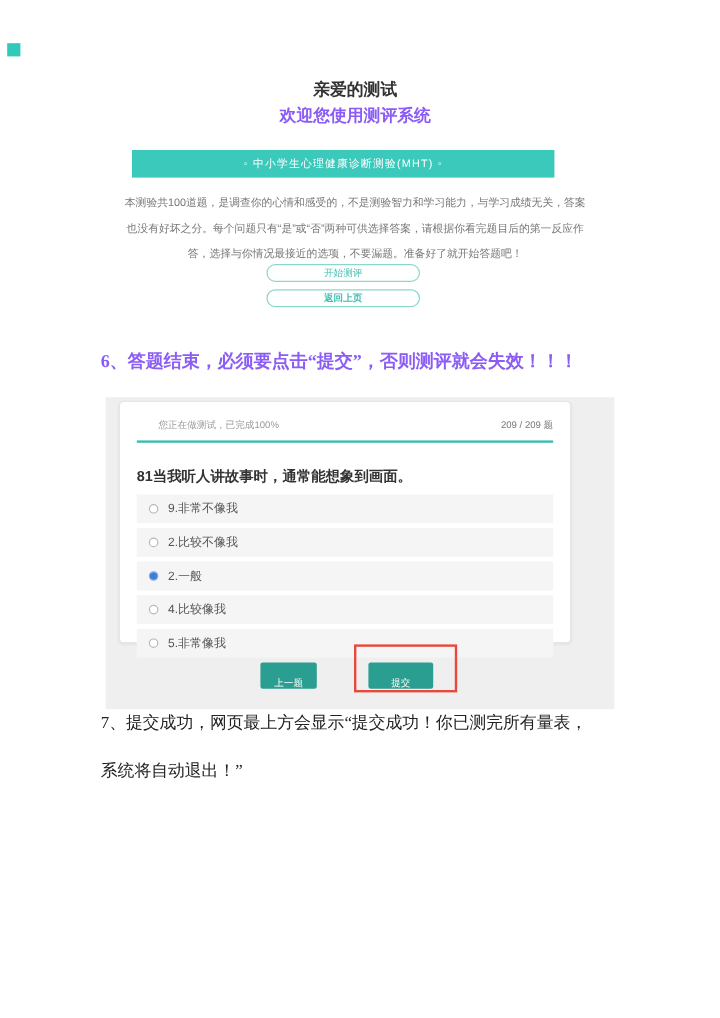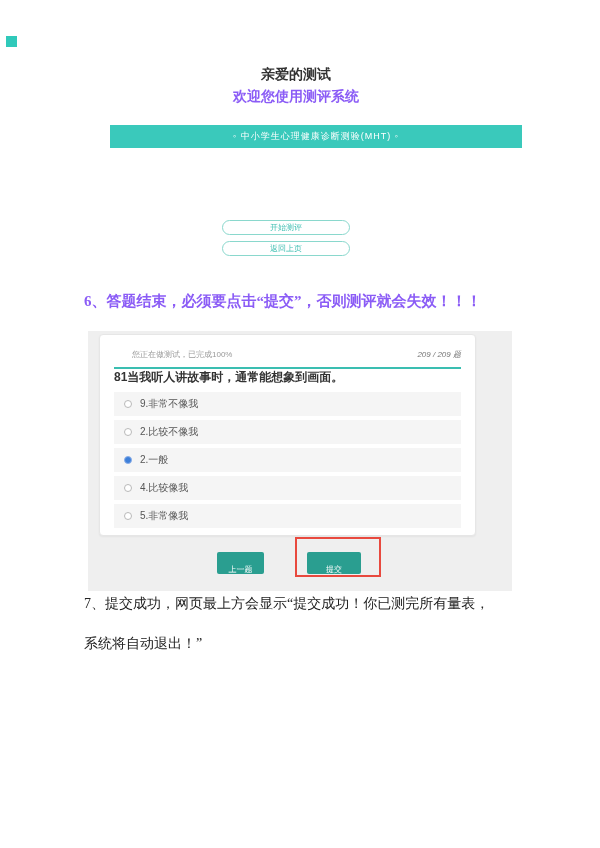--- a/index.html
+++ b/index.html
@@ -3,41 +3,41 @@
 <meta charset="utf-8">
 <style>
   html,body{margin:0;padding:0;background:#fff;}
   .page{position:relative;width:600px;height:848px;background:#ffffff;overflow:hidden;
         font-family:"Liberation Sans","DejaVu Sans",sans-serif;}
   .marker{position:absolute;left:6px;top:36px;width:11px;height:11px;background:#30c9ba;}
   .title{position:absolute;left:0;top:66px;width:592px;text-align:center;
          font-size:14px;font-weight:bold;color:#333;}
   .subtitle{position:absolute;left:0;top:88px;width:592px;text-align:center;
          font-size:14px;font-weight:bold;color:#8b5cf6;}
-  .banner{position:absolute;left:110px;top:125px;width:412px;height:23px;background:#3ac9bb;
+  .banner{position:absolute;left:110px;top:125px;width:352px;height:23px;background:#3ac9bb;
          color:#ffffff;font-size:9px;line-height:23px;text-align:center;letter-spacing:1px;}
   .desc{position:absolute;left:100px;top:159px;width:392px;font-size:9px;line-height:21px;
          color:#777;text-align:center;}
   .pill{position:absolute;left:222px;width:128px;height:15px;border:1px solid #8ad8cd;
          border-radius:8px;background:#fff;color:#3fbfb2;font-size:8px;line-height:13px;
          text-align:center;box-sizing:border-box;cursor:pointer;padding:0;display:block;}
   .pill-start{top:220px;}
-  .pill-back{top:241px;}
+  .pill-back{top:241px;font-weight:bold;}
   .step6{position:absolute;left:84px;top:292px;width:500px;
          font-family:"Liberation Serif","DejaVu Serif",serif;
          font-size:15px;font-weight:bold;color:#8b5cf6;}
   .shot{position:absolute;left:88px;top:331px;width:424px;height:260px;background:#efefef;}
   .card{position:absolute;left:11px;top:3px;width:377px;height:202px;background:#fff;
         border:1px solid #e6e6e6;border-radius:4px;box-sizing:border-box;
         box-shadow:0 1px 2px rgba(0,0,0,0.05);}
   .card-inner{padding:14px 14px 0 14px;}
   .status-row{display:flex;justify-content:space-between;font-size:8px;color:#999;margin-left:18px;}
-  .status-right{color:#777;font-style:italic;}
+  .status-right{color:#777;}
   .progress-line{height:2px;background:#3abeb1;margin-top:7px;}
-  .question{margin-top:0;font-size:12px;font-weight:bold;color:#333;}
+  .question{margin-top:20px;font-size:12px;font-weight:bold;color:#333;}
   .options{margin-top:6px;}
   .option-row{display:flex;align-items:center;height:24px;background:#f5f5f5;
         margin-bottom:4px;padding-left:10px;cursor:pointer;}
   .radio{width:8px;height:8px;border:1px solid #b9b9b9;border-radius:50%;background:#fff;
         margin-right:8px;box-sizing:border-box;flex:0 0 auto;}
   .radio.selected{background:#3d7fd9;border-color:#8aaee8;}
   .option-label{font-size:10px;color:#555;}
   .quiz-btn{position:absolute;top:221px;height:14px;background:#2a9e90;color:#fff;
         font-size:8px;line-height:14px;text-align:center;border:none;border-radius:2px;
         cursor:pointer;padding:11px;display:block;}
@@ -54,20 +54,21 @@
 
 <div class="page">
 
   <div class="marker"></div>
 
   <div class="title">亲爱的测试</div>
   <div class="subtitle">欢迎您使用测评系统</div>
 
   <div class="banner">◦ 中小学生心理健康诊断测验(MHT) ◦</div>
 
+  <div class="desc">本测验共100道题，是调查你的心情和感受的，不是测验智力和学习能力，与学习成绩无关，答案也没有好坏之分。每个问题只有“是”或“否”两种可供选择答案，请根据你看完题目后的第一反应作答，选择与你情况最接近的选项，不要漏题。准备好了就开始答题吧！</div>
 
   <button class="pill pill-start">开始测评</button>
   <button class="pill pill-back">返回上页</button>
 
   <div class="step6">6、答题结束，必须要点击“提交”，否则测评就会失效！！！</div>
 
   <div class="shot">
     <div class="card">
       <div class="card-inner">
         <div class="status-row">

